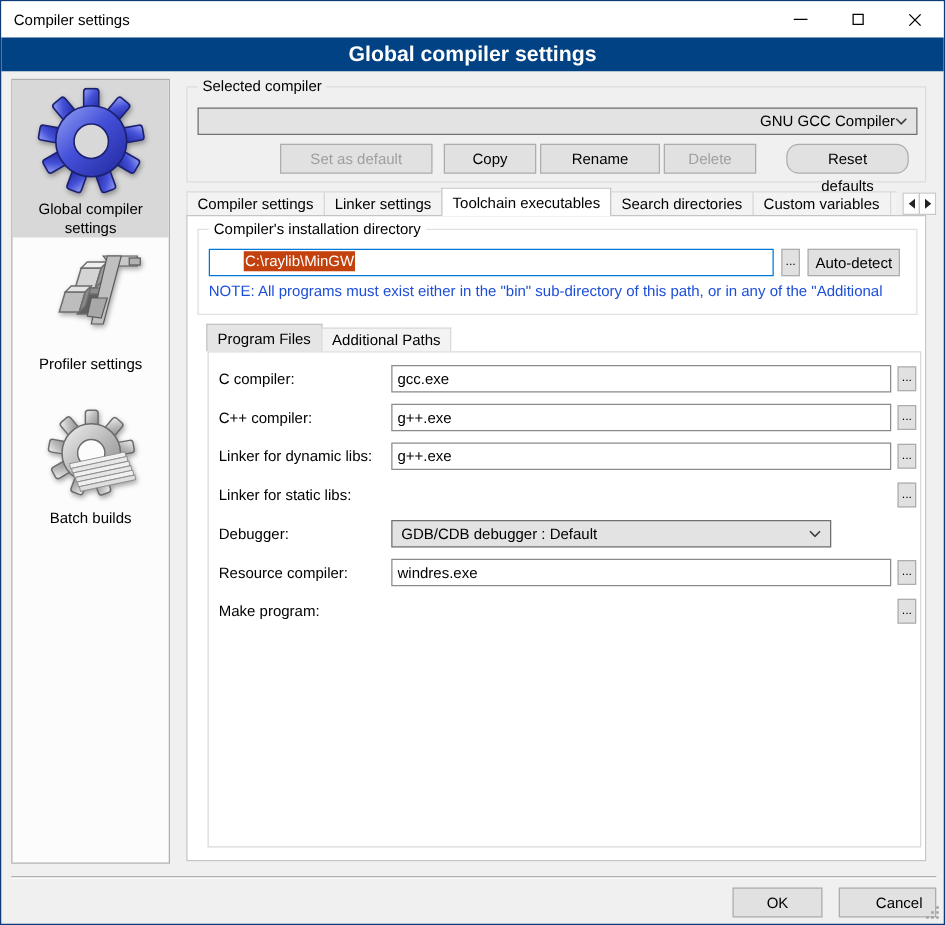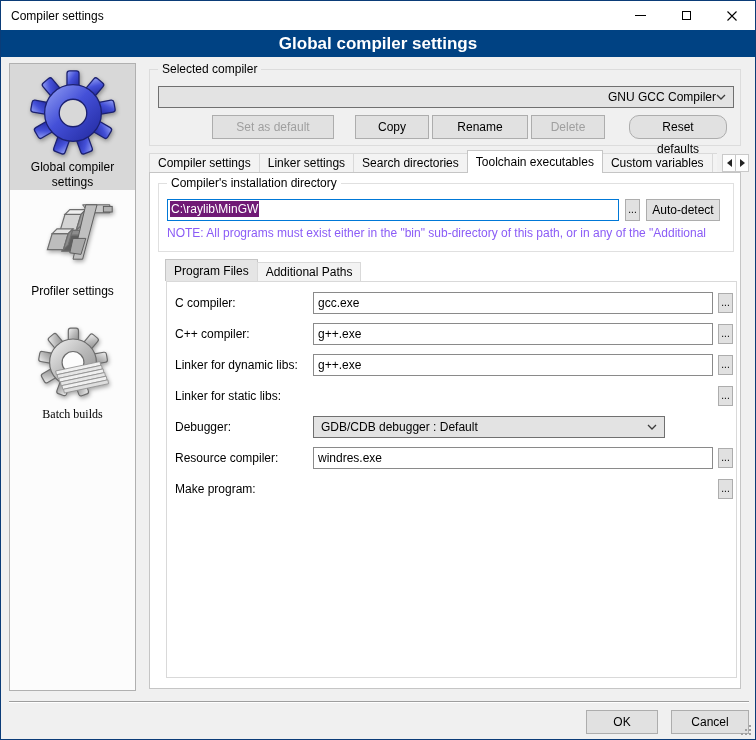--- a/index.html
+++ b/index.html
@@ -18,81 +18,81 @@
   
   .banner { position:absolute; left:0; top:29px; width:100%; height:27px; background:#004283; color:#fff;
             font-weight:bold; font-size:17px; line-height:27px; text-align:center; }
 
   
   .sidebar { position:absolute; left:8px; top:62px; width:127px; height:628px; background:#fcfcfc; border:1px solid #b0b0b0; }
   .side-item { display:flex; flex-direction:column; align-items:center; text-align:center; line-height:15px; }
   .side-item .ic { filter:drop-shadow(1px 2px 2px rgba(0,0,0,.35)); }
   .side-item-1 { height:126px; background:#d8d8d8; padding-top:6px; }
   .side-item-2 { padding-top:10px; }
-  .side-item-3 { padding-top:26px;font-family:Liberation Serif, serif; }
+  .side-item-3 { padding-top:26px; }
   .side-label { margin-top:4px; width:104px; }
 
   
   .group { position:absolute; border:1px solid #dcdcdc; }
   .group-label { position:absolute; top:-8px; left:8px; background:#f0f0f0; padding:0 4px; }
   .group-label.on-white { background:#ffffff; }
 
   
   .btn { height:24px; background:#e1e1e1; border:1px solid #adadad; font-size:12px; line-height:22px; text-align:center; padding:0 10px; cursor:default; }
   .btn.disabled { color:#9f9f9f; }
   .combo { background:#e3e3e3; border:1px solid #707070; height:22px; display:flex; align-items:center; padding:0 7px; }
   .combo .combo-text { flex:1; white-space:nowrap; overflow:hidden; }
   .field { background:#fff; border:1px solid #8a8a8a; height:22px; padding:2px 4px; font-family:"Liberation Sans",sans-serif; font-size:12px; }
   .dots { width:15px; background:#e1e1e1; border:1px solid #adadad; font-size:10px; line-height:16px; text-align:center; padding:0; }
 
   
   .grp-selected { left:148px; top:68px; width:592px; height:77px; }
   .grp-selected .combo { position:absolute; left:8px; top:16px; width:576px;text-align:right; }
   .action-row { position:absolute; left:0; top:45px; width:100%; display:flex; justify-content:flex-end; padding-right:13px; }
   .action-row .btn { margin-left:3px; }
-  .action-row .btn.first { width:122px; margin-right:18px; }
+  .action-row .btn.first { width:122px; margin-right:6px; }
   .action-row .btn.gap-left { margin-left:24px;border-radius:10px; }
 
   
   .tabstrip { position:absolute; left:148px; top:149px; width:600px; height:23px; overflow:hidden; white-space:nowrap; }
   .tabs-inner { position:absolute; left:0; top:0; right:32px; height:23px; display:flex; overflow:hidden; }
   .tab { height:20px; margin-top:3px; background:#f3f3f3; border:1px solid #d9d9d9; border-bottom:none; padding:2px 8px 0 8px; margin-left:-1px; white-space:nowrap; }
   .tab:first-child { margin-left:0; }
   .tab.active { height:23px; margin-top:0; background:#fff; border-color:#c5c5c5; padding-top:4px; position:relative; z-index:3; }
   .tab-arrows { position:absolute; right:0; top:4px; display:flex; z-index:4; }
   .arrow-btn { width:14px; height:18px; background:#fdfdfd; border:1px solid #c9c9c9; display:flex; align-items:center; justify-content:center; margin-left:-1px; }
   .tri-left { width:0; height:0; border-top:4px solid transparent; border-bottom:4px solid transparent; border-right:5px solid #222; }
   .tri-right { width:0; height:0; border-top:4px solid transparent; border-bottom:4px solid transparent; border-left:5px solid #222; }
 
   
   .tabpanel { position:absolute; left:148px; top:171px; width:592px; height:517px; background:#ffffff; border:1px solid #c5c5c5; z-index:2; }
 
   .grp-dir { left:8px; top:10px; width:576px; height:69px; border-color:#e0e0e0; }
   .dir-input { position:absolute; left:8px; top:15px; width:452px; height:22px; background:#fff; border:1px solid #0078d7; padding:2px 2px; white-space:nowrap; overflow:hidden; }
-  .dir-sel { background:#701a75; color:#fff; padding:1px 1px; }
+  .dir-sel { background:#c2410c; color:#fff; padding:1px 1px;margin-left:25px; }
   .dir-dots { position:absolute; left:466px; top:15px; height:22px; }
   .autodetect { position:absolute; left:487px; top:15px; width:74px; height:22px; padding:0 4px; line-height:20px; }
-  .dir-note { position:absolute; left:8px; top:42px; width:566px; color:#8b5cf6; white-space:nowrap; overflow:hidden; }
+  .dir-note { position:absolute; left:8px; top:42px; width:566px; color:#1d4ed8; white-space:nowrap; overflow:hidden; }
 
   
   .subtabs { position:absolute; left:16px; top:86px; height:22px; display:flex; z-index:3; }
   .subtab { height:19px; margin-top:3px; background:#f3f3f3; border:1px solid #d9d9d9; border-bottom:none; padding:2px 8px 0 8px; margin-left:-1px; white-space:nowrap; }
   .subtab.active { height:22px; margin-top:0; background:#e5e5e5; border-color:#c5c5c5; padding-top:4px; }
   .subpanel { position:absolute; left:16px; top:108px; width:571px; height:397px; background:#fff; border:1px solid #d9d9d9; }
 
   .frow { position:absolute; left:8px; width:555px; height:22px; }
   .frow .flabel { position:absolute; left:0; top:4px; }
   .frow .field { position:absolute; left:138px; top:0; width:400px; }
   .frow .dots { position:absolute; left:543px; top:1px; height:20px; }
   .frow .combo { position:absolute; left:138px; top:0; width:352px;justify-content:space-between; }
 
   
   .footer-sep { position:absolute; left:8px; top:700px; width:740px; height:2px; border-top:1px solid #9e9e9e; border-bottom:1px solid #fff; }
   .btn-ok { position:absolute; left:585px; top:709px; width:72px; }
-  .btn-cancel { position:absolute; left:670px; top:709px; width:78px; }
+  .btn-cancel { position:absolute; left:670px; top:709px; width:78px;text-align:right; }
   .grip { position:absolute; right:2px; bottom:2px; }
 </style>
 </head>
 <body>
 
 <div class="window">
 
   <div class="titlebar">
     <span class="titlebar-title">Compiler settings</span>
     <div class="win-controls">
@@ -211,22 +211,22 @@
       <button class="btn" style="width:96px">Rename</button>
       <button class="btn disabled" style="width:74px">Delete</button>
       <button class="btn gap-left" style="width:98px">Reset defaults</button>
     </div>
   </div>
 
   <div class="tabstrip">
     <div class="tabs-inner">
       <div class="tab">Compiler settings</div>
       <div class="tab">Linker settings</div>
+      <div class="tab active">Toolchain executables</div>
       <div class="tab">Search directories</div>
-      <div class="tab active">Toolchain executables</div>
       <div class="tab">Custom variables</div>
       <div class="tab">Build options</div>
     </div>
     <div class="tab-arrows">
       <div class="arrow-btn">
           <div class="tri-left"></div>
         </div>
       <div class="arrow-btn">
           <div class="tri-right"></div>
         </div>

